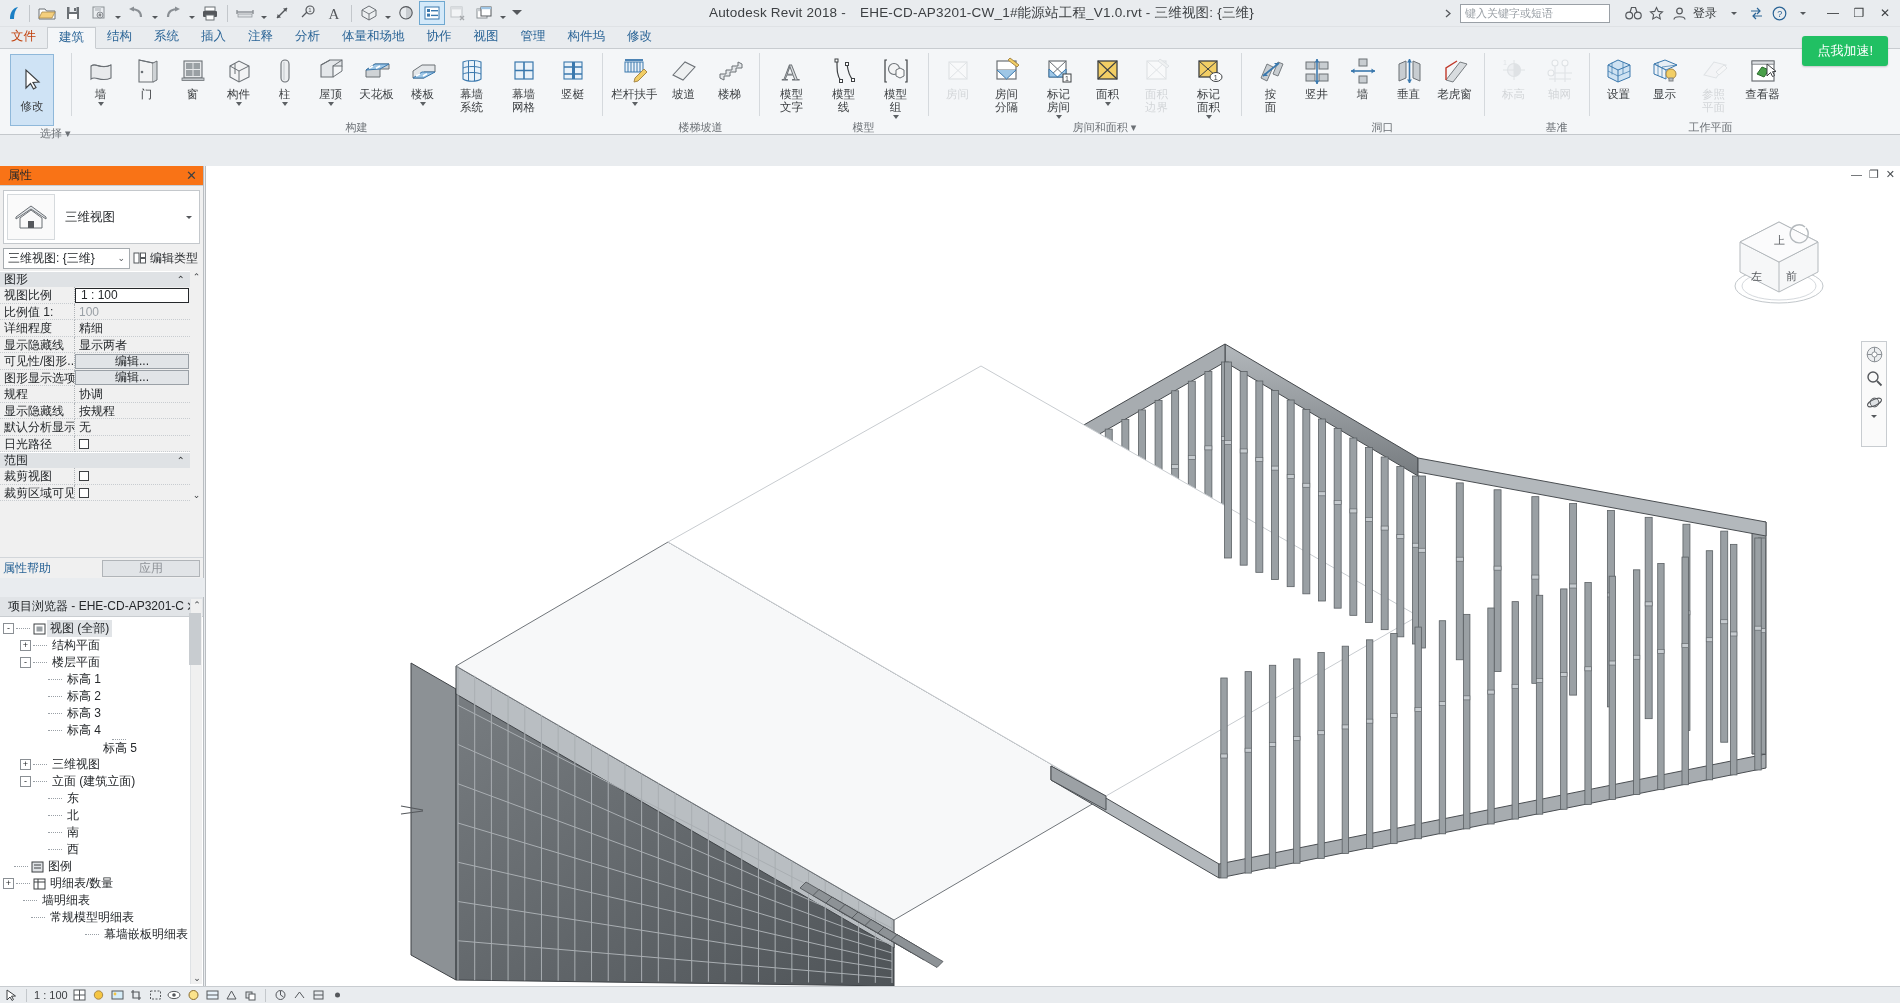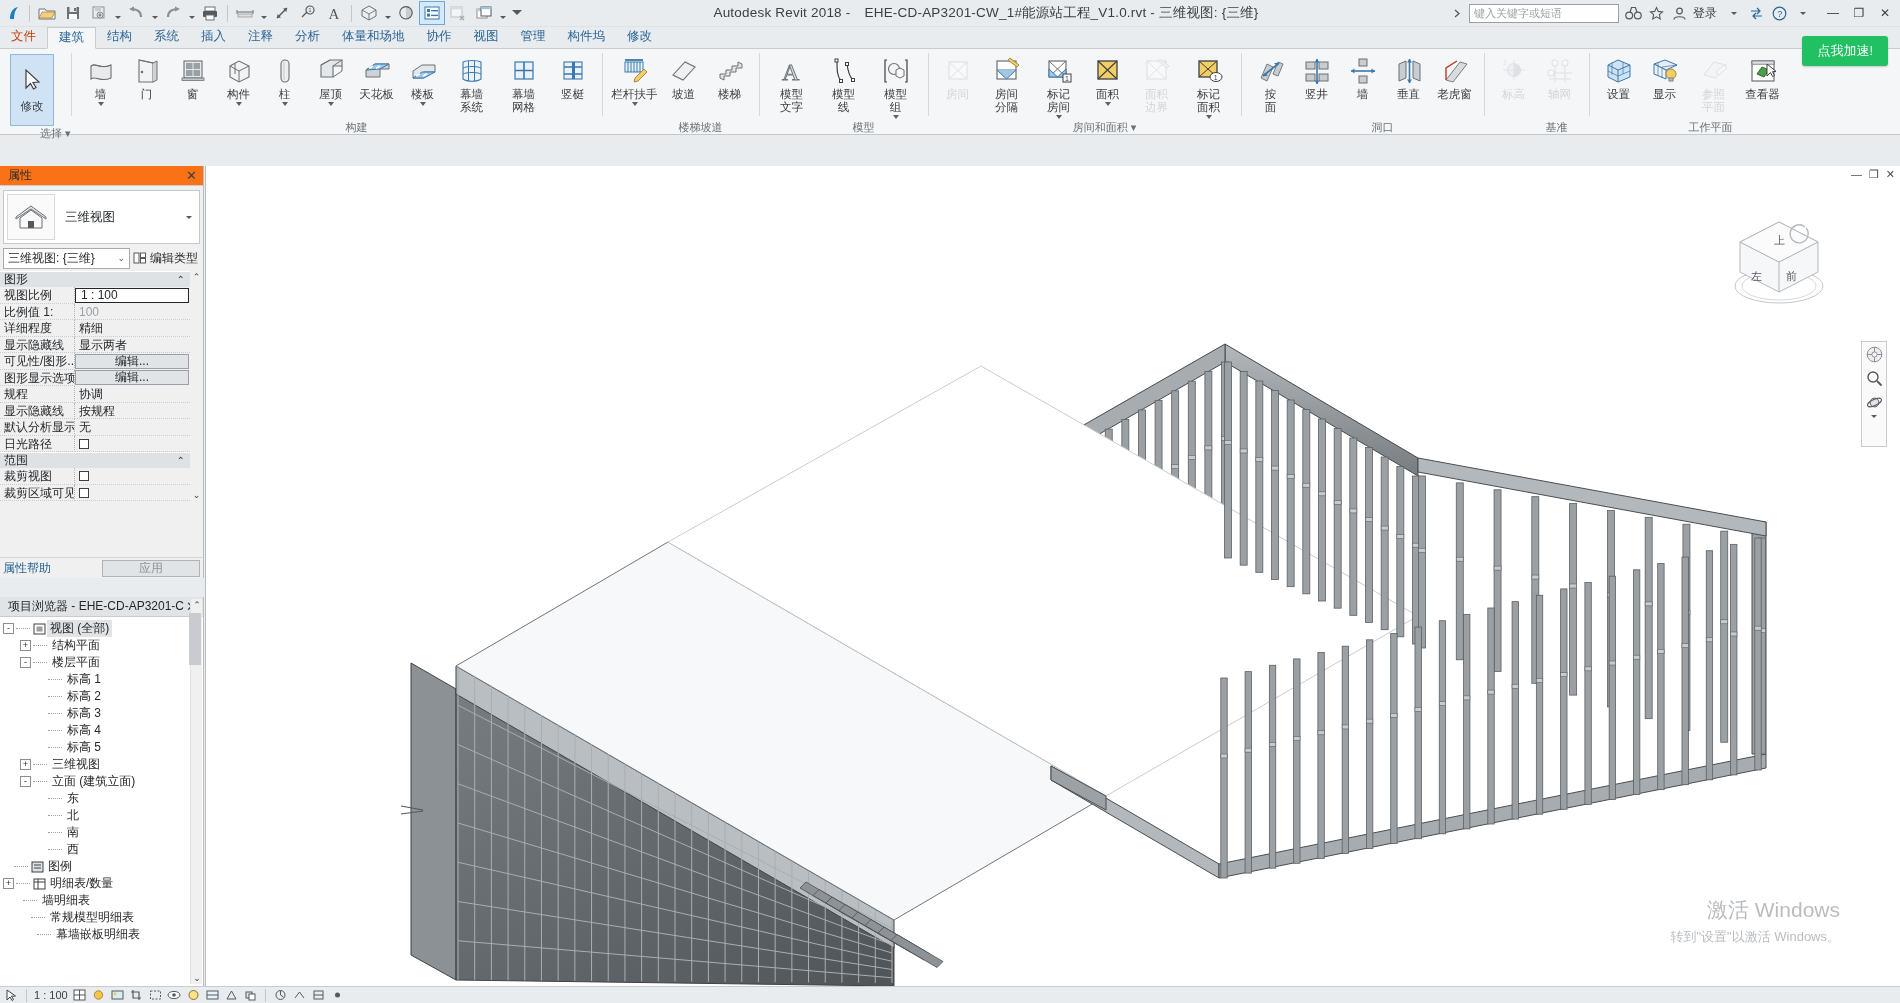--- a/index.html
+++ b/index.html
@@ -29,21 +29,21 @@
 
   .title-text{
     flex:1; text-align:center; font-size:13.5px; color:#3d4043; letter-spacing:.2px;
     white-space:nowrap; overflow:hidden;
   }
   .title-text .fname{ margin-left:14px; }
 
   .tb-right{ display:flex; align-items:center; height:27px; padding-right:2px; }
   .searchbox{
     width:150px; height:19px; border:1px solid #9aa0a6; background:#fff;
-    font-size:11px; color:#9aa0a6; padding:2px 4px; margin-right:3px;
+    font-size:11px; color:#9aa0a6; padding:2px 4px; margin-right:12px;
     display:flex; align-items:center;
   }
   .tb-icon{ width:23px;height:23px;display:flex;align-items:center;justify-content:center;color:#5b5f63; }
   .signin{ font-size:12px; color:#3d4043; padding:0 5px 0 2px; white-space:nowrap; }
   .winbtns{ display:flex; align-items:center; margin-left:6px; }
   .winbtn{ width:26px;height:22px;display:flex;align-items:center;justify-content:center;color:#3d4043;font-size:12px; }
 
   
   .tabbar{
     position:absolute; left:0; top:27px; width:1900px; height:22px;
@@ -998,21 +998,21 @@
         <div class="tnode" style="padding-left: 37px;">
           <span style="width:11px;display:inline-block;flex:none"></span>
           <span class="dots"></span>
           <span class="lb">标高 3</span>
         </div>
         <div class="tnode" style="padding-left: 37px;">
           <span style="width:11px;display:inline-block;flex:none"></span>
           <span class="dots"></span>
           <span class="lb">标高 4</span>
         </div>
-        <div class="tnode" style="padding-left: 37px;">
+        <div class="tnode" style="padding-left: 37px; flex-direction: column;">
           <span style="width:11px;display:inline-block;flex:none"></span>
           <span class="dots"></span>
           <span class="lb">标高 5</span>
         </div>
         <div class="tnode" style="padding-left: 20px;">
           <span class="exp">+</span>
           <span class="dots"></span>
           <span class="lb">三维视图</span>
         </div>
         <div class="tnode" style="padding-left: 20px;">
@@ -1065,21 +1065,21 @@
         <div class="tnode" style="padding-left: 12px; text-align: center;">
           <span style="width:11px;display:inline-block;flex:none"></span>
           <span class="dots"></span>
           <span class="lb">墙明细表</span>
         </div>
         <div class="tnode" style="padding-left: 20px;">
           <span style="width:11px;display:inline-block;flex:none"></span>
           <span class="dots"></span>
           <span class="lb">常规模型明细表</span>
         </div>
-        <div class="tnode" style="padding-left: 26px;">
+        <div class="tnode" style="padding-left: 26px; margin-left: 48px;">
           <span style="width:11px;display:inline-block;flex:none"></span>
           <span class="dots"></span>
           <span class="lb">幕墙嵌板明细表</span>
         </div>
       </div>
     <div class="vbar">
       <div style="position:absolute;top:0;left:0;width:12px;height:12px;display:flex;align-items:center;justify-content:center;font-size:9px;color:#3d4043">⌃</div>
       <div class="vthumb" style="top:14px"></div>
       <div style="position:absolute;bottom:0;left:0;width:12px;height:12px;display:flex;align-items:center;justify-content:center;font-size:9px;color:#3d4043">⌄</div>
     </div>
@@ -1408,24 +1408,20 @@
       </div>
       <div>
         <svg width="17" height="17" viewBox="0 0 17 17">
             <circle cx="8.5" cy="8.5" r="4.4" fill="#dfe2e5" stroke="#55585c"></circle>
             <ellipse cx="8.5" cy="8.5" rx="7.5" ry="3" fill="none" stroke="#55585c" transform="rotate(-25 8.5 8.5)"></ellipse>
           </svg>
       </div>
       <div><span class="caret"></span></div>
     </div>
 
-    <div class="watermark">
-      <div class="w1">激活 Windows</div>
-      <div class="w2">转到"设置"以激活 Windows。</div>
-    </div>
   </div>
 
   <div class="statusbar">
     <span class="sb-ico">
       <svg width="11" height="12" viewBox="0 0 11 12">
           <path d="M1 1 L1 11 L4 8 L6 11.5 L7.5 10.5 L5.5 7.2 L9.5 7 Z" fill="#fff" stroke="#3d4043" stroke-width="1"></path>
         </svg>
     </span>
     <span class="sb-sep"></span>
     <span>1 : 100</span>

